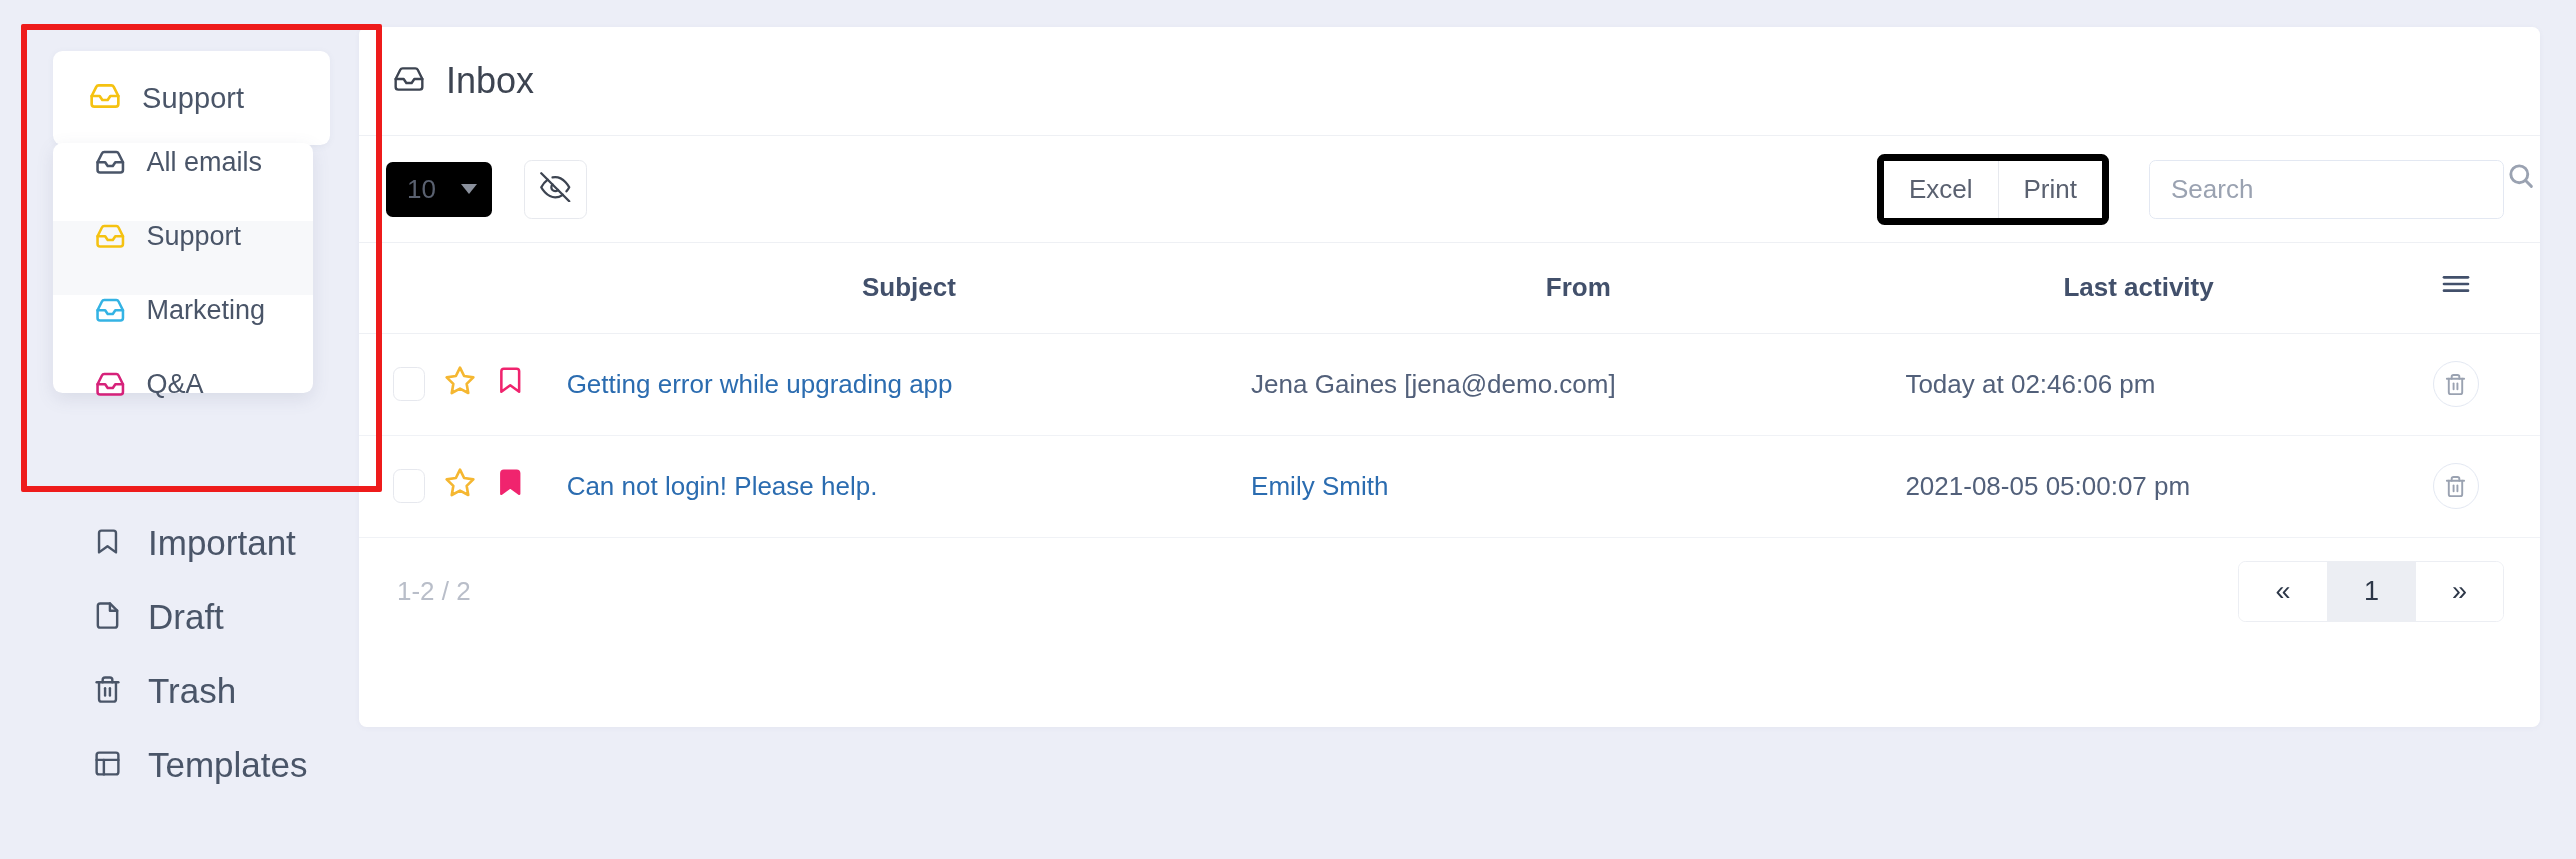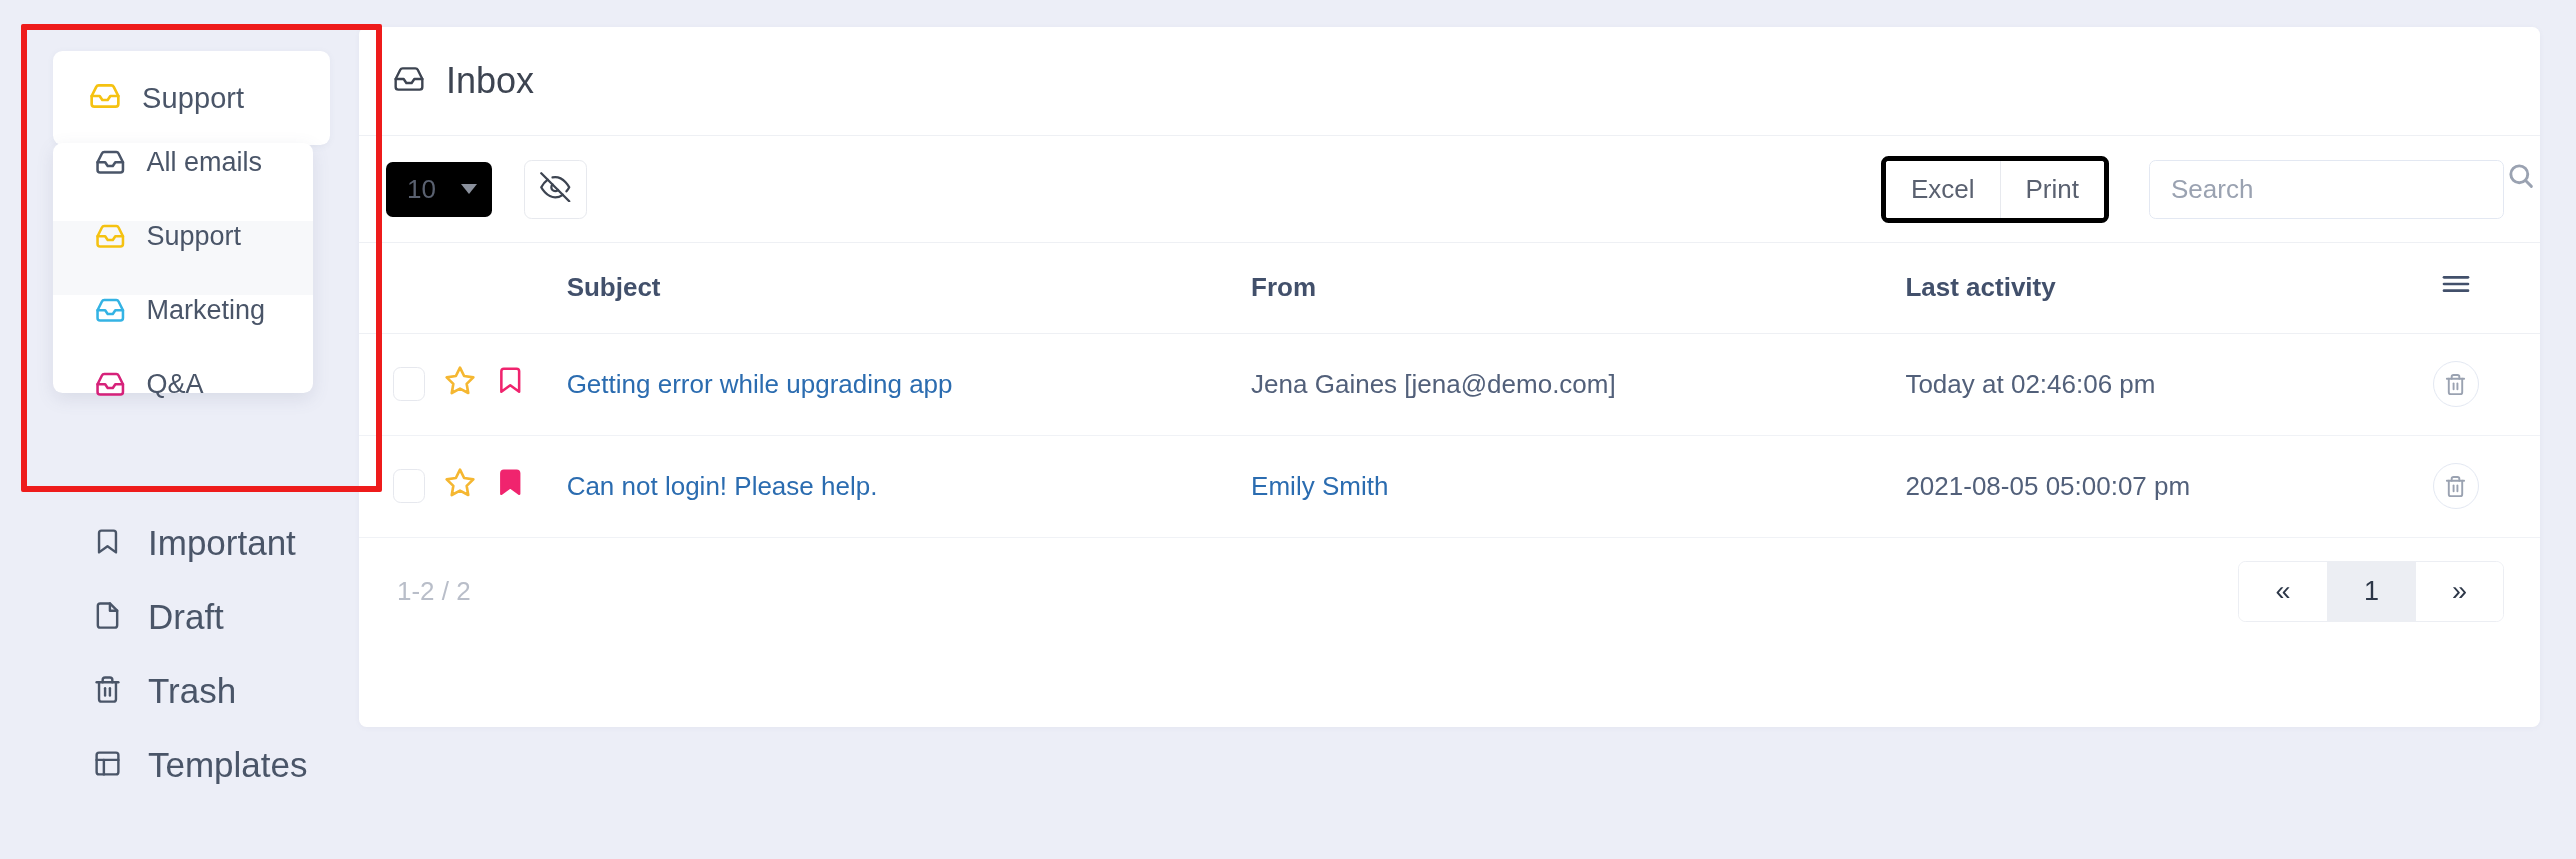--- a/index.html
+++ b/index.html
@@ -88,42 +88,42 @@
     border-left: 8.6px solid transparent; border-right: 8.6px solid transparent;
     border-top: 10.5px solid #8a909c;
   }
   .icon-btn {
     width: 63px; height: 59px; margin-left: 32px;
     border: 1px solid #e7e9ee; border-radius: 7.6px;
     display: flex; align-items: center; justify-content: center;
     background: #fff; cursor: pointer;
   }
   .tb-right { margin-left: auto; display: flex; align-items: center; }
-  .btn-group { display: flex; border: 5px solid #000000; border-radius: 7.6px; overflow: hidden; }
+  .btn-group { display: flex; border: 7px solid #000000; border-radius: 7.6px; overflow: hidden; }
   .btn-group > div {
     height: 57px; display: flex; align-items: center; padding: 0 25px;
     font-size: 26px; color: #5a6170; background: #fff; cursor: pointer;
   }
   .btn-group > div + div { border-left: 1px solid #e7e9ee; }
   .search-wrap {
     margin-left: 40px; width: 355px; height: 59px;
     border: 1px solid #e3e8f2; border-radius: 6.7px;
     display: flex; padding: 0 15.3px 0 21px; background:#fff;
   }
   .search-wrap input {
     border: 0; outline: 0; flex: 1; font-size: 26px; color: #4a5568;
     font-family: "Liberation Sans", sans-serif; background: transparent;
   }
   .search-wrap input::placeholder { color: #9aa2b1; }
 
   
   table { width: 100%; border-collapse: collapse; }
   thead th {
     height: 90px; font-size: 26px; color: #42506b; font-weight: bold;
-    text-align: left; border-bottom: 1px solid #eef0f4;
+    text-align: center; border-bottom: 1px solid #eef0f4;
     padding: 0; vertical-align: middle;
   }
   tbody td {
     height: 102px; font-size: 26px; color: #52607a;
     border-bottom: 1px solid #f0f2f6; padding: 0; vertical-align: middle;
   }
   .c-flags { width: 172px; padding-left: 34px !important; }
   .c-subject { width: 687px; padding-left: 29px !important; }
   .c-from { width: 630px; margin-left: 40px; }
   .c-last { width: 449px; }

